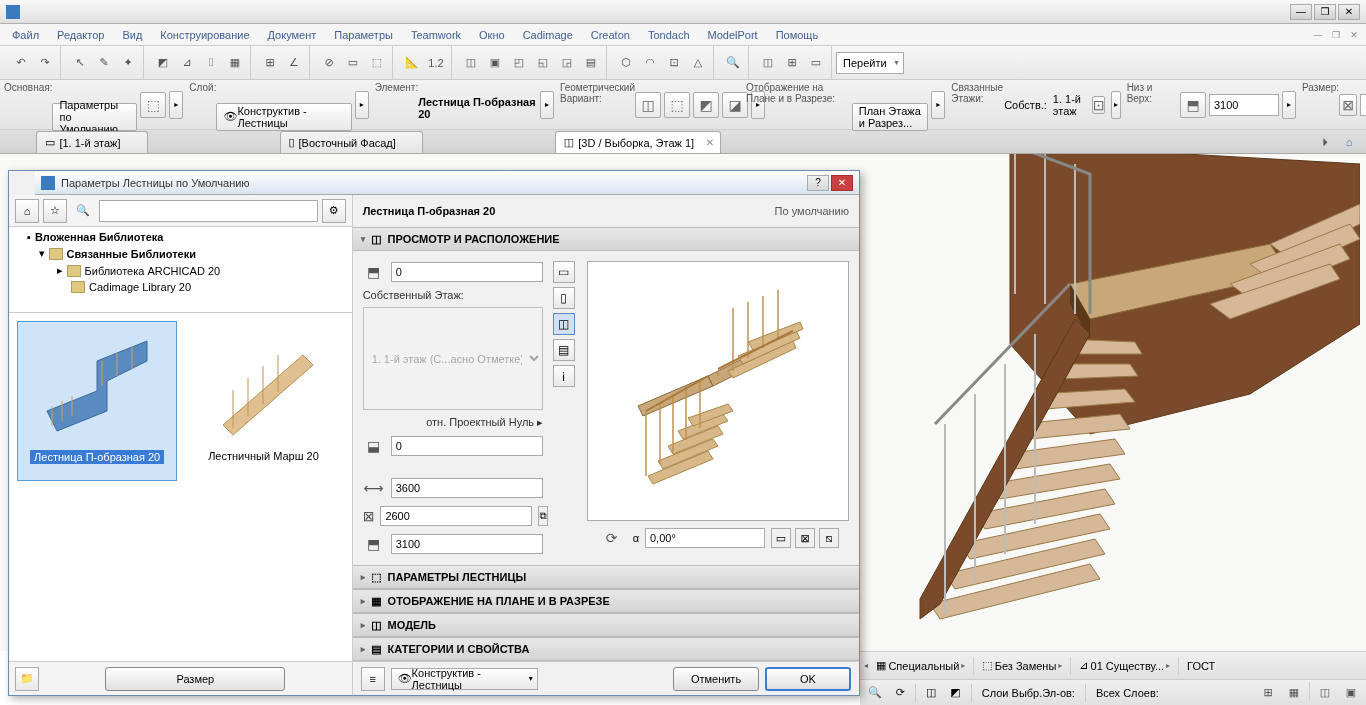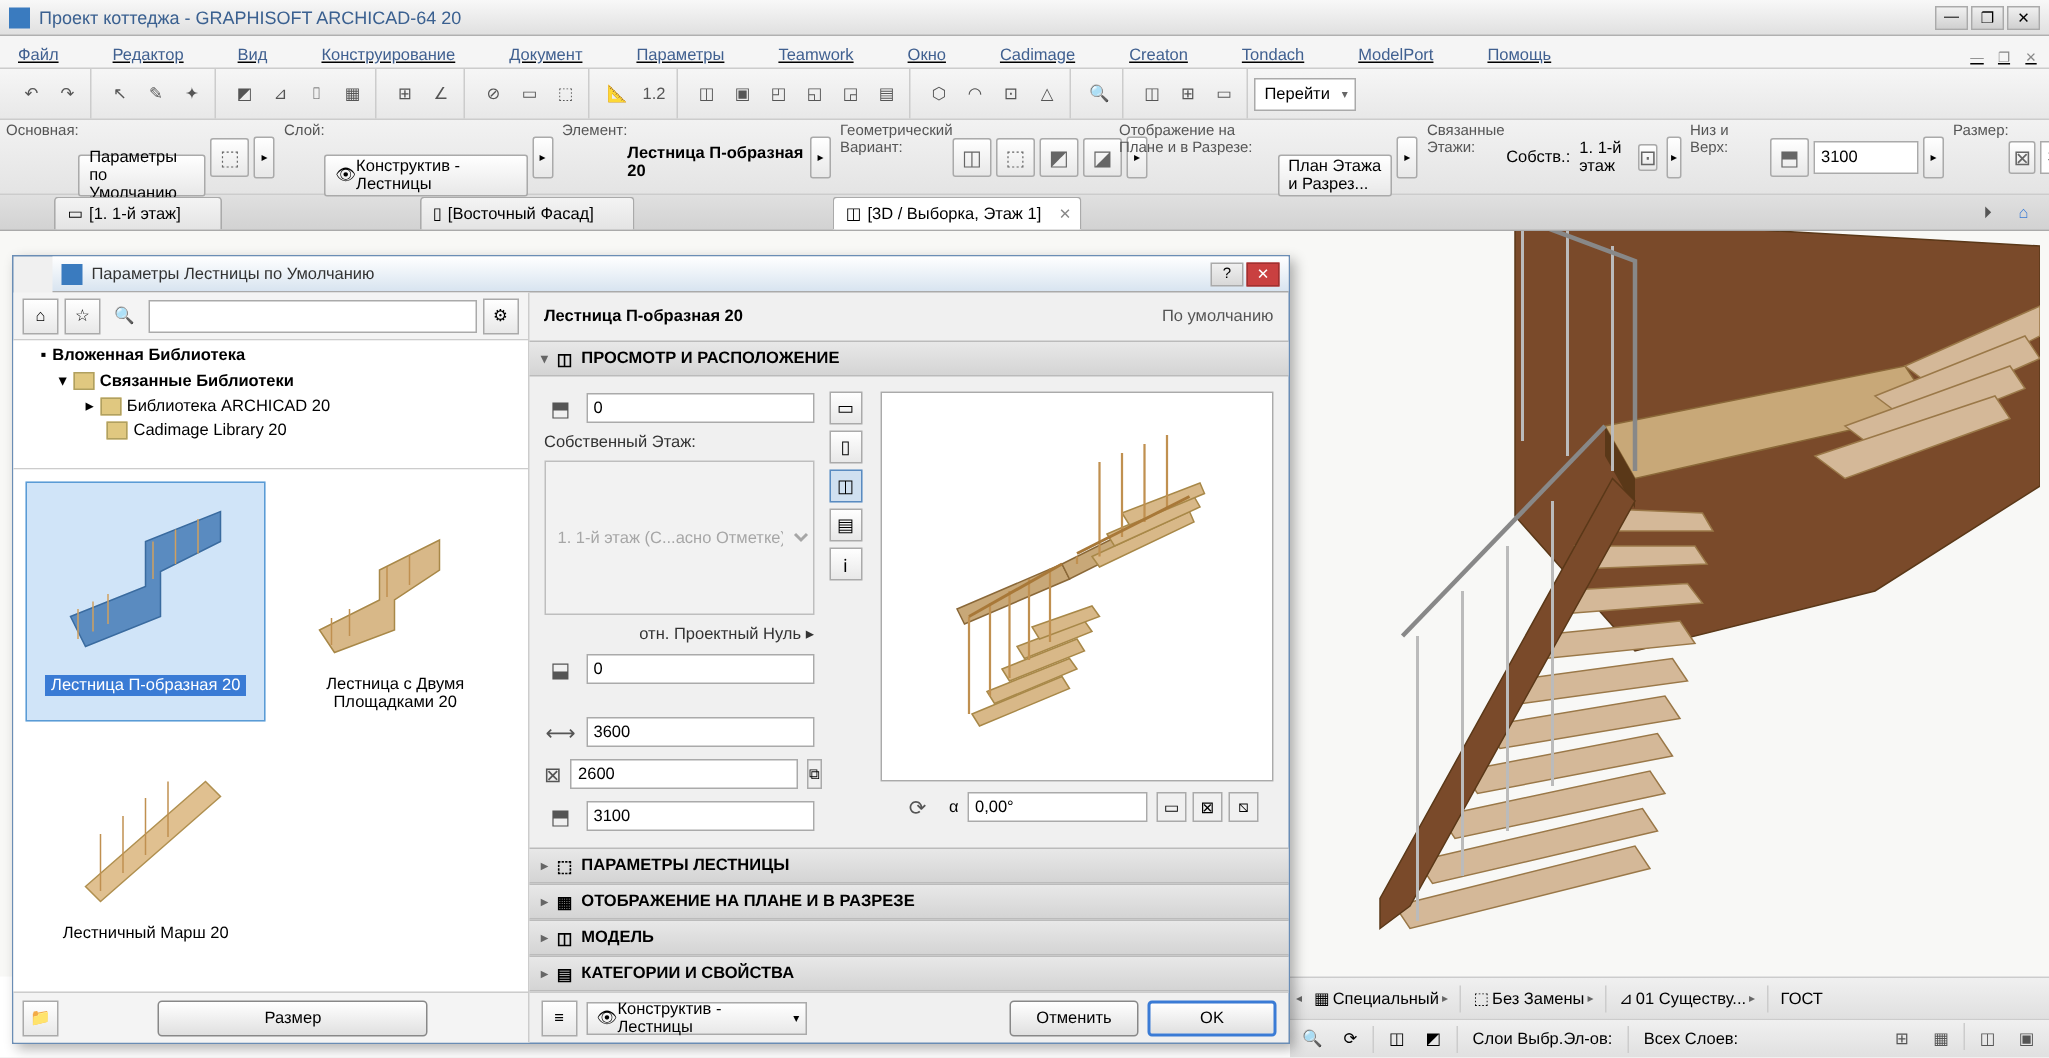--- a/index.html
+++ b/index.html
@@ -6,21 +6,21 @@
 body { background: #e8e8e8; width: 1366px; height: 705px; overflow: hidden; position: relative; }
 
 
 .titlebar { height: 24px; background: linear-gradient(#f8f8f8,#e0e0e0); border-bottom: 1px solid #b0b0b0; display: flex; align-items: center; padding: 0 6px; }
 .titlebar .icon { width: 14px; height: 14px; background: #3a7bbf; margin-right: 6px; }
 .titlebar .title { color: #3a6090; font-size: 12px; }
 .titlebar .wincontrols { margin-left: auto; display: flex; gap: 2px; }
 .titlebar .wincontrols span { width: 22px; height: 16px; border: 1px solid #aaa; background: linear-gradient(#f0f0f0,#d0d0d0); display: flex; align-items: center; justify-content: center; font-size: 10px; }
 
 
-.menubar { height: 22px; background: #f5f5f5; border-bottom: 1px solid #ccc; display: flex; align-items: flex-end; padding: 0 4px; gap: 20px; text-decoration: underline; }
+.menubar { height: 22px; background: #f5f5f5; border-bottom: 1px solid #ccc; display: flex; align-items: center; padding: 0 4px; gap: 2px; }
 .menubar span { padding: 2px 8px; color: #406090; cursor: default; }
 
 .inner-wincontrols { margin-left: auto; display: flex; gap: 2px; }
 .inner-wincontrols span { width: 16px; height: 14px; font-size: 9px; display: flex; align-items: center; justify-content: center; color: #888; }
 
 
 .toolbar1 { height: 34px; background: linear-gradient(#f6f6f6,#e8e8e8); border-bottom: 1px solid #ccc; display: flex; align-items: center; padding: 0 6px; gap: 4px; }
 .tool-group { display: flex; align-items: center; gap: 2px; padding: 0 4px; border-right: 1px solid #ccc; height: 100%; }
 .tool-btn { width: 22px; height: 22px; border: 1px solid transparent; display: flex; align-items: center; justify-content: center; color: #555; }
 .goto-combo { height: 22px; border: 1px solid #aaa; background: #fff; padding: 0 16px 0 6px; display: flex; align-items: center; position: relative; }
@@ -128,21 +128,20 @@
 .dlg-btn { width: 86px; height: 24px; border: 1px solid #888; background: linear-gradient(#fff,#e0e0e0); border-radius: 3px; }
 .dlg-btn.primary { border: 2px solid #3a7bd5; }
 
 svg { display: block; }
 </style>
 </head>
 <body>
 
 <div class="titlebar">
   <div class="icon"></div>
-  <span class="title">Проект коттеджа - GRAPHISOFT ARCHICAD-64 20</span>
   <div class="wincontrols">
     <span>—</span>
     <span>❐</span>
     <span>✕</span>
   </div>
 </div>
 
 <div class="menubar">
   <span>Файл</span>
   <span>Редактор</span>
@@ -445,36 +444,20 @@
                   <line x1="15" y1="75" x2="15" y2="95"></line>
                   <line x1="25" y1="70" x2="25" y2="90"></line>
                   <line x1="35" y1="65" x2="35" y2="85"></line>
                   <line x1="65" y1="30" x2="65" y2="55"></line>
                   <line x1="80" y1="22" x2="80" y2="45"></line>
                   <line x1="95" y1="15" x2="95" y2="38"></line>
                 </g>
               </svg>
             </div>
           <div class="thumb-label">Лестница П-образная 20</div>
-        </div>
-        <div class="thumb">
-          <div class="thumb-img">
-              <svg width="120" height="110" viewBox="0 0 120 110">
-                <g fill="#d8b888" stroke="#a88848">
-                  <polygon points="10,90 50,70 50,50 90,30 90,50 60,70 60,90 20,105"></polygon>
-                </g>
-                <g stroke="#c09050" stroke-width="1">
-                  <line x1="18" y1="82" x2="18" y2="100"></line>
-                  <line x1="30" y1="76" x2="30" y2="94"></line>
-                  <line x1="55" y1="48" x2="55" y2="68"></line>
-                  <line x1="70" y1="40" x2="70" y2="60"></line>
-                </g>
-              </svg>
-            </div>
-          <div class="thumb-label">Лестница с Двумя Площадками 20</div>
         </div>
         <div class="thumb">
           <div class="thumb-img">
               <svg width="120" height="110" viewBox="0 0 120 110">
                 <g fill="#e0c090" stroke="#b09050">
                   <polygon points="20,95 100,25 110,35 30,105"></polygon>
                 </g>
                 <g stroke="#c09050" stroke-width="1">
                   <line x1="30" y1="60" x2="30" y2="98"></line>
                   <line x1="45" y1="48" x2="45" y2="86"></line>

